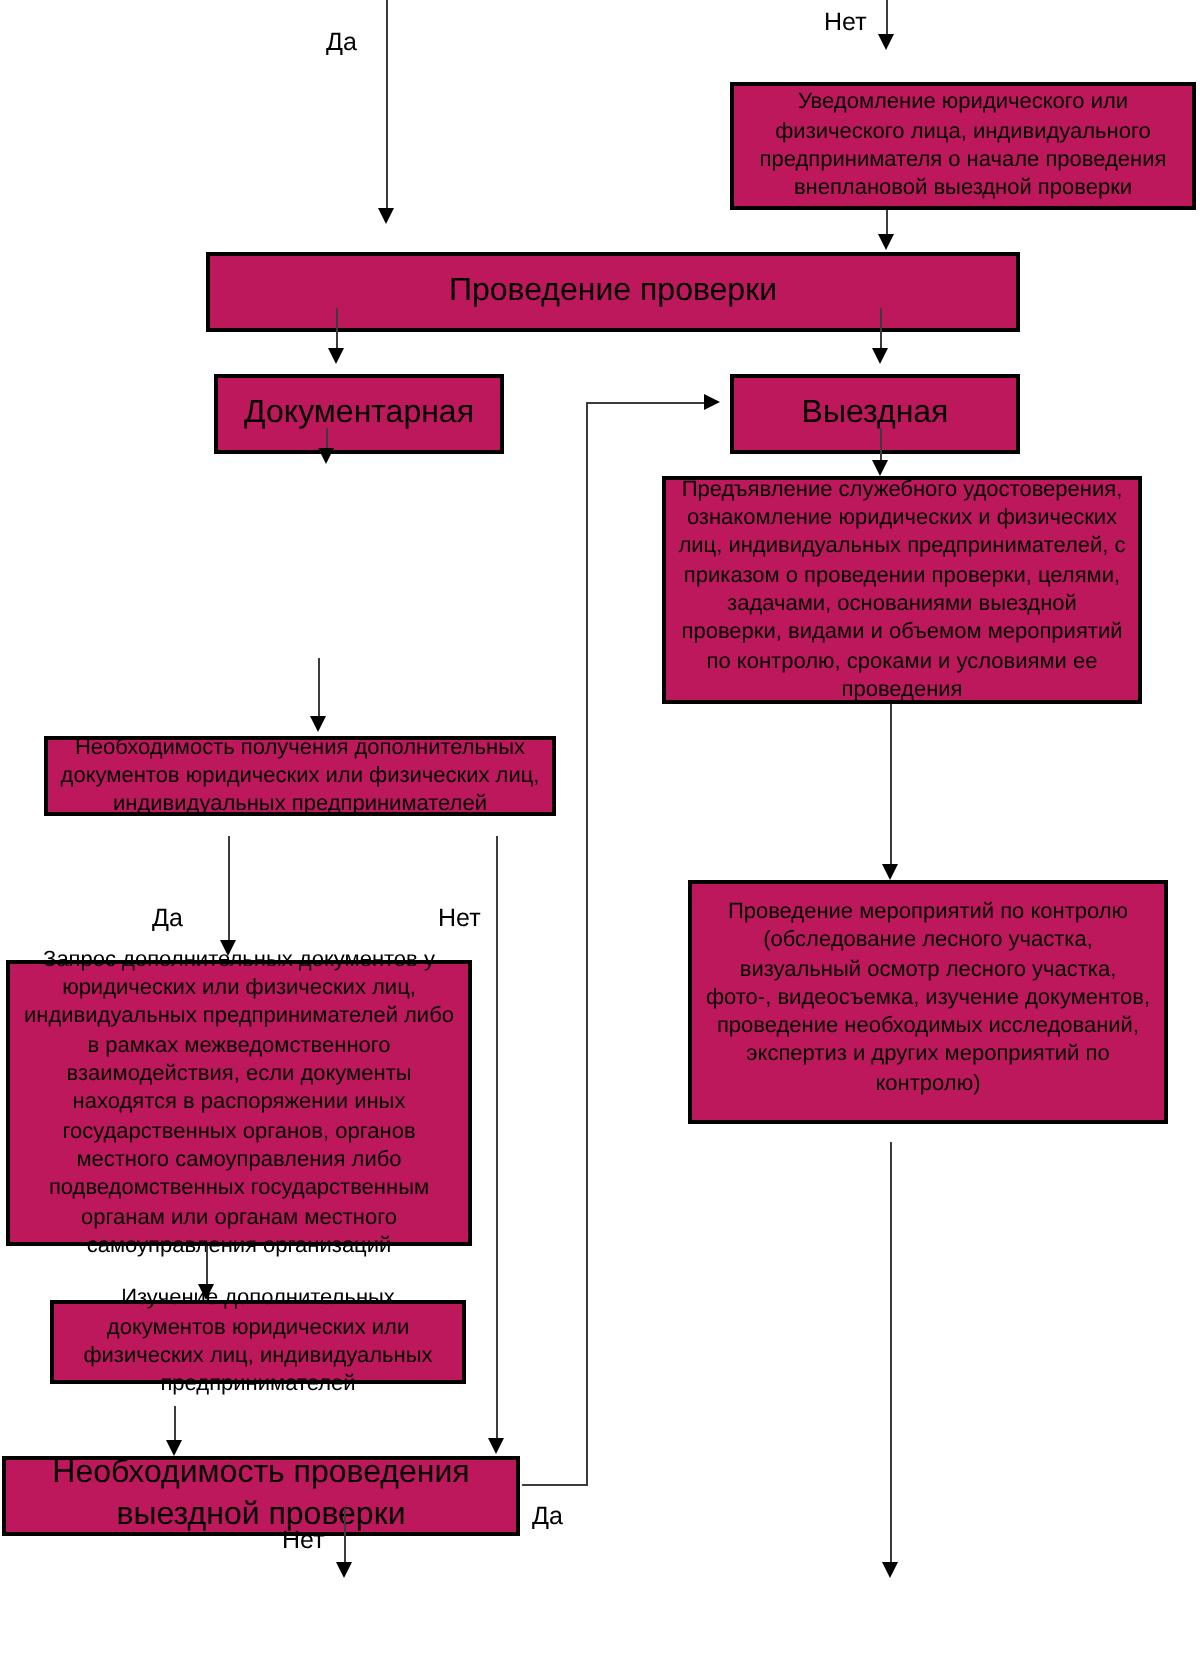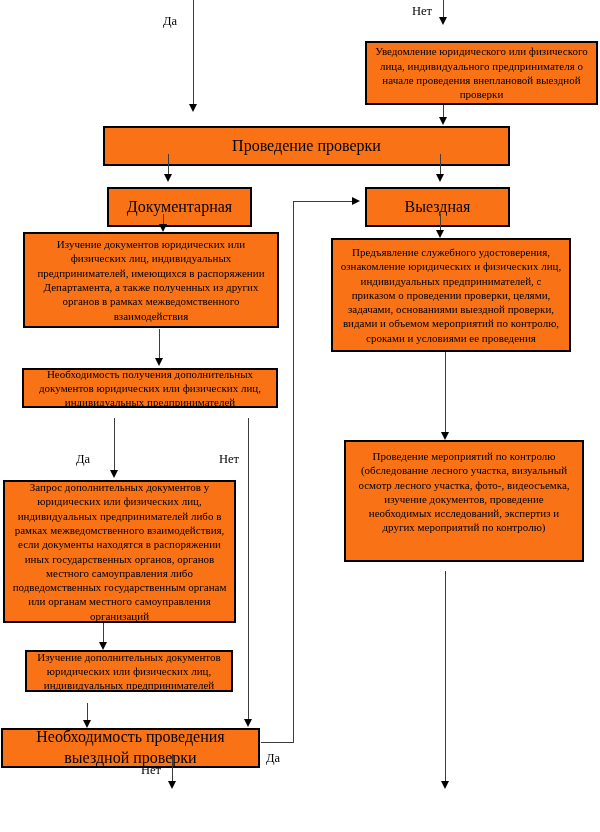--- a/index.html
+++ b/index.html
@@ -1,22 +1,22 @@
 <!DOCTYPE html>
 <html><head>
 <meta charset="utf-8">
 <style>
   html,body{margin:0;padding:0;background:#ffffff;}
   #canvas{
     position:relative;width:600px;height:832px;background:#ffffff;
-    font-family:Liberation Serif, serif;color:#000;
+    font-family:Liberation Sans, sans-serif;color:#000;
     overflow:hidden;
   }
   .node{
-    position:absolute;border:2px solid #000;background:#f97316;
+    position:absolute;border:2px solid #000;background:#be185d;
     display:flex;align-items:center;justify-content:center;
     text-align:center;font-size:11px;line-height:1.3;
     padding:18px 6px;box-sizing:border-box;
   }
   .node.single{font-size:16px;}
   .node.top-align{align-items:flex-start;padding-top:7px;}
   .vline{position:absolute;width:1px;background:#3c3c3c;}
   .hline{position:absolute;height:1px;background:#3c3c3c;}
   .arr-d{position:absolute;width:0;height:0;
     border-left:4px solid transparent;border-right:4px solid transparent;
@@ -53,21 +53,20 @@
   <div class="node single" style="left:107px;top:187px;width:145px;height:27px">Документарная</div>
 
   <div class="hline" style="left:293px;top:201px;width:59px"></div>
   <div class="arr-r" style="left:352px;top:197px"></div>
   <div class="vline" style="left:293px;top:201px;height:541px"></div>
   <div class="hline" style="left:261px;top:742px;width:33px"></div>
   <span class="lbl" style="left:266px;top:752px">Да</span>
 
   <div class="vline" style="left:163px;top:214px;height:11px"></div>
   <div class="arr-d" style="left:159px;top:224px"></div>
-  <div class="node" style="left:23px;top:232px;width:256px;height:96px">Изучение документов юридических или физических лиц, индивидуальных предпринимателей, имеющихся в распоряжении Департамента, а также полученных из других органов в рамках межведомственного взаимодействия</div>
   <div class="vline" style="left:159px;top:329px;height:30px"></div>
   <div class="arr-d" style="left:155px;top:358px"></div>
 
   <div class="node" style="left:22px;top:368px;width:256px;height:34px">Необходимость получения дополнительных документов юридических или физических лиц, индивидуальных предпринимателей</div>
 
   <span class="lbl" style="left:76px;top:453px">Да</span>
   <div class="vline" style="left:114px;top:418px;height:53px"></div>
   <div class="arr-d" style="left:110px;top:470px"></div>
 
   <span class="lbl" style="left:219px;top:453px">Нет</span>

